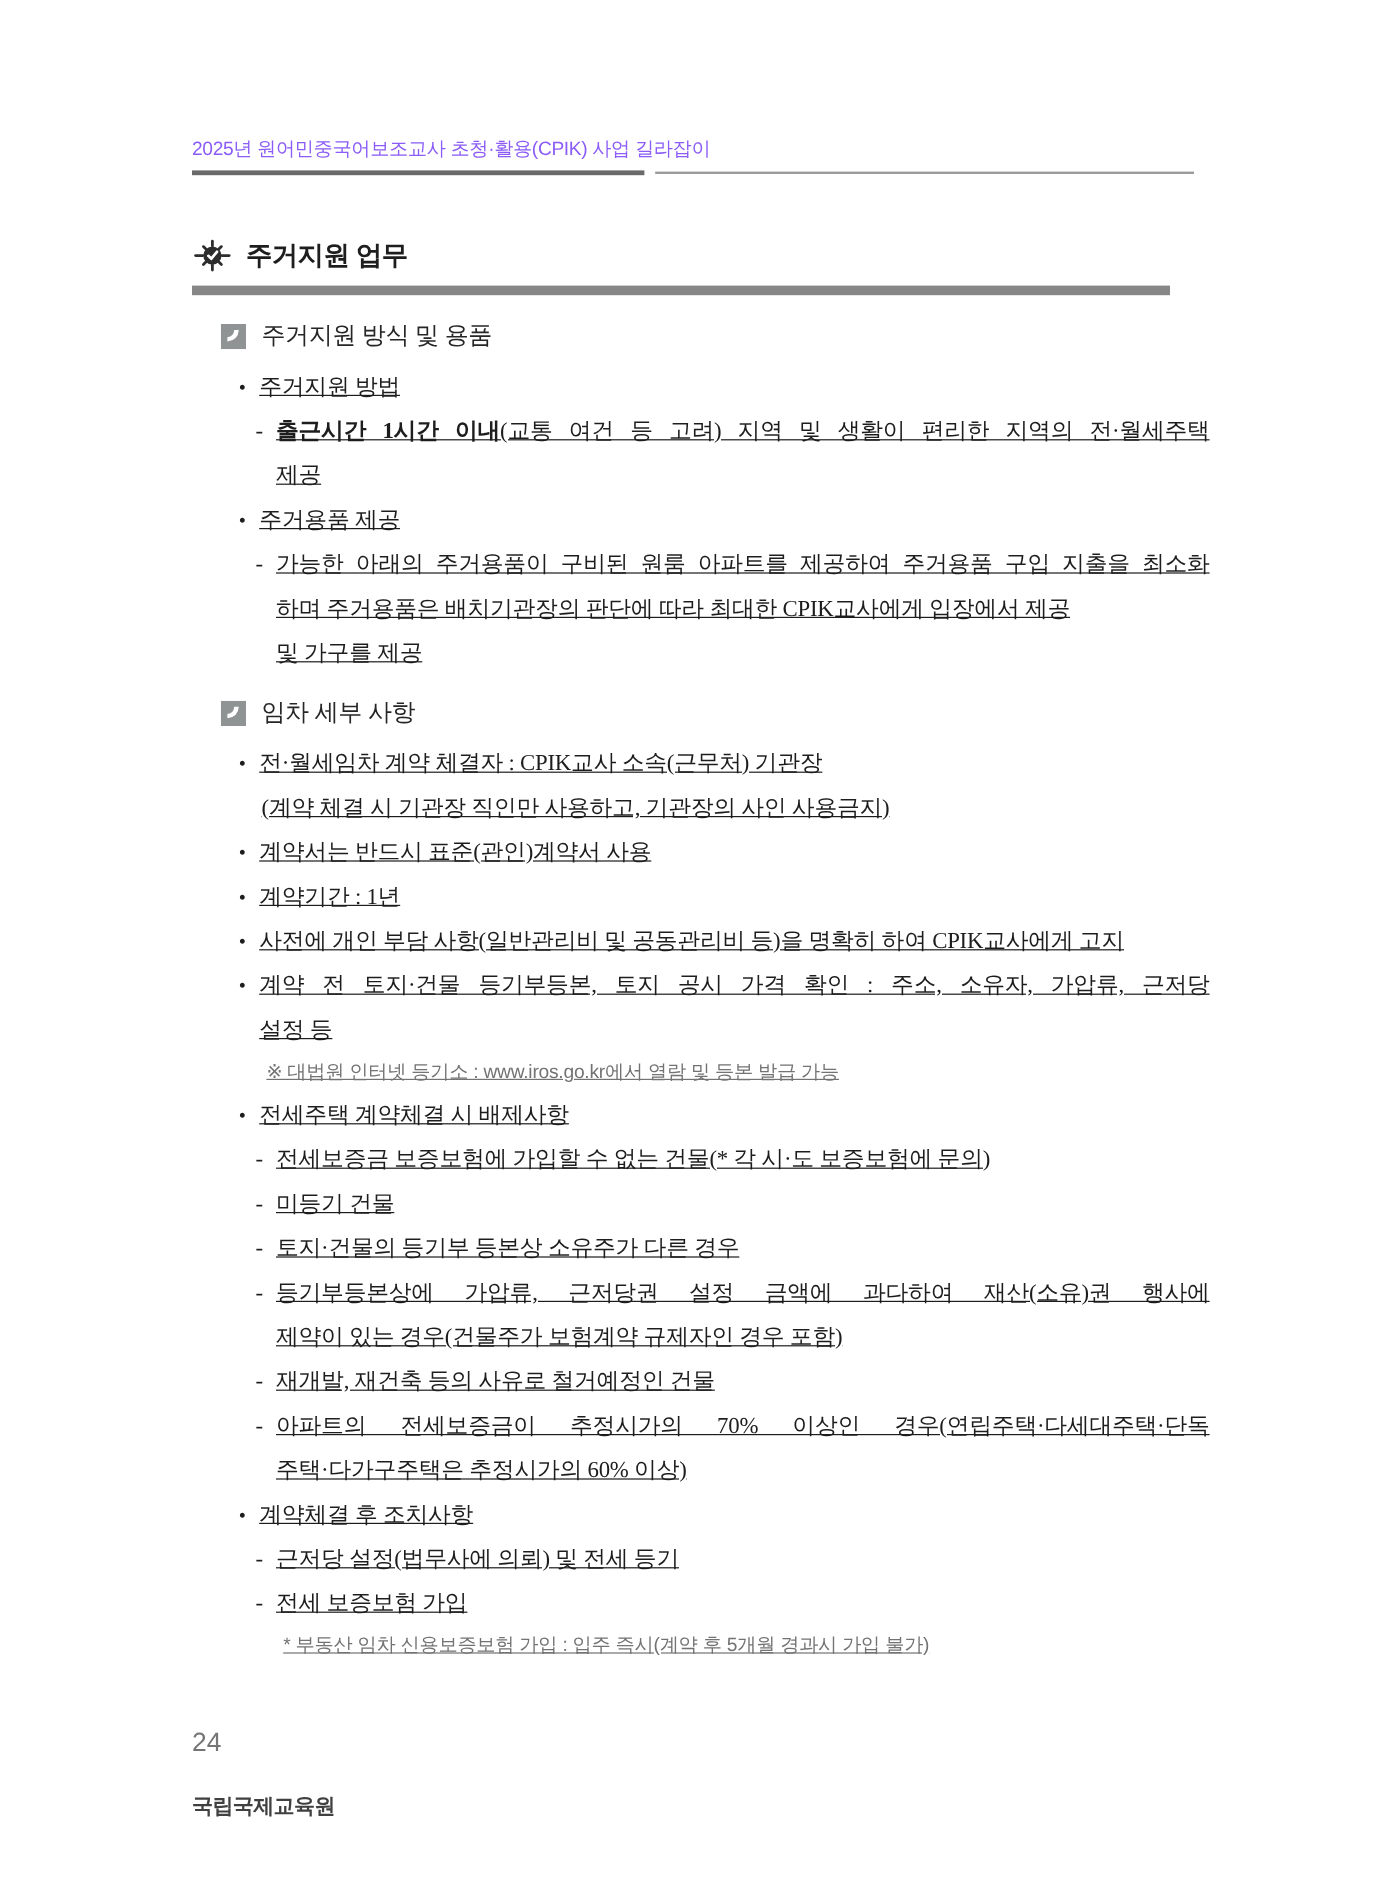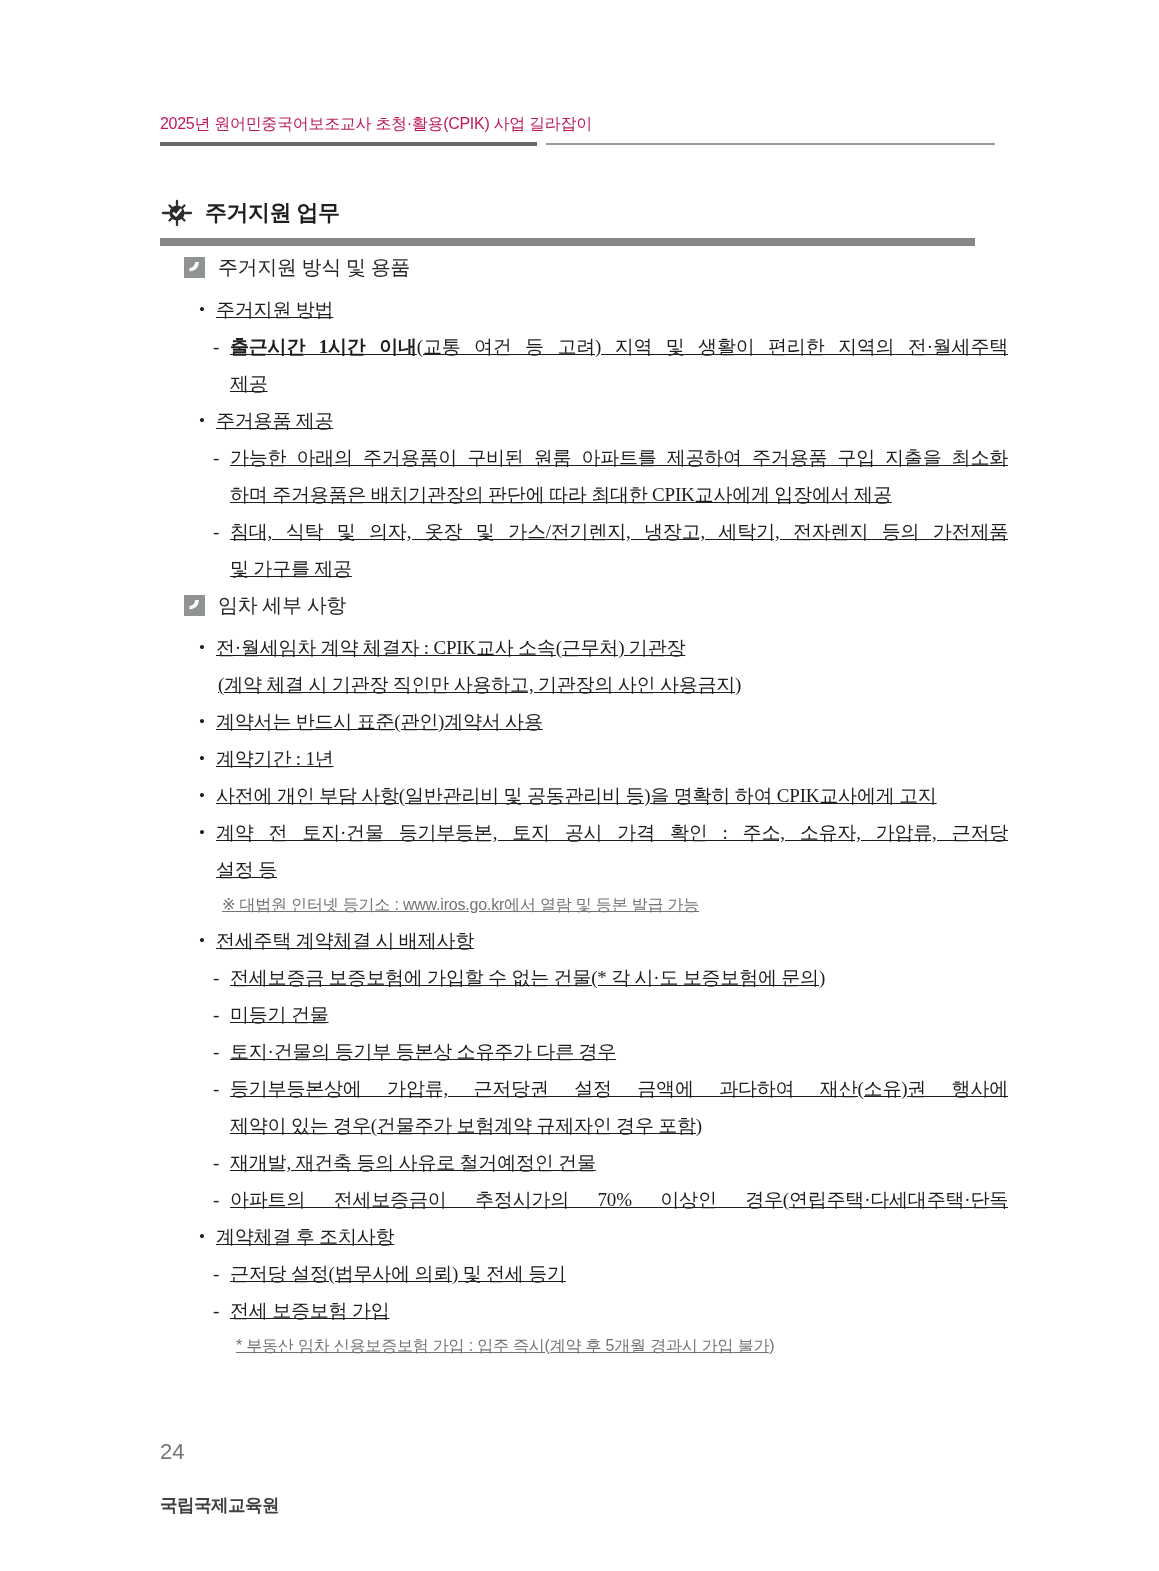--- a/index.html
+++ b/index.html
@@ -5,21 +5,21 @@
   html,body{margin:0;padding:0;background:#ffffff;}
   .page{
     position:relative;width:1159px;height:1571px;background:#fff;overflow:hidden;
     font-family:"Liberation Serif","DejaVu Serif",serif;color:var(--text,#1d1d1d);
   }
 
   
   .doc-header{position:absolute;left:160px;top:114px;width:835px;}
   .doc-header-title{
     font-family:"Liberation Sans","DejaVu Sans",sans-serif;
-    font-size:16px;color:#be185d;letter-spacing:-0.3px;
+    font-size:16px;color:#8b5cf6;letter-spacing:-0.3px;
   }
   .header-rule{display:flex;align-items:center;margin-top:7px;}
   .rule-thick{width:377px;height:4px;background:var(--bar-dark,#6a6a6a);}
   .rule-thin{flex:1;height:2px;background:var(--bar-thin,#9b9b9b);margin-left:9px;}
 
   
   .section-head{position:absolute;left:160px;top:196px;width:815px;}
   .section-row{display:flex;align-items:center;gap:11px;}
   .sun-icon{width:34px;height:34px;display:inline-flex;}
   .section-title{
@@ -27,21 +27,21 @@
     font-size:22px;font-weight:700;letter-spacing:-0.5px;color:#1e1e1e;margin:0;text-align:right;
   }
   .section-bar{height:8px;background:var(--bar-mid,#878787);margin-top:8px;}
 
   
   #content{position:absolute;left:160px;top:249px;width:848px;font-size:19px;}
   .item{position:relative;}
   .item .line{position:relative;line-height:37px;letter-spacing:-0.2px;text-decoration:underline;}
   .h2{
     display:flex;align-items:center;gap:13px;padding-left:24px;
-    margin-bottom:5px;line-height:37px;
+    margin-top:13px;margin-bottom:5px;line-height:37px;
     font-family:"Liberation Sans","DejaVu Sans",sans-serif;
     font-size:20px;color:#262626;letter-spacing:-0.4px;
   }
   .sq-icon{width:21px;height:21px;display:inline-flex;flex:0 0 auto;}
   .b1 .line{padding-left:56px;}
   .b1 .line.first::before{
     content:attr(data-marker);position:absolute;left:39px;top:0;font-size:17px;
   }
   .b2 .line{padding-left:70px;}
   .b2 .line.first::before{
@@ -122,21 +122,20 @@
         <div class="line wrap">제공</div>
       </div>
       <div class="item b1">
         <div class="line first" data-marker="•">주거용품 제공</div>
       </div>
       <div class="item b2">
         <div class="line first justify" data-marker="-">가능한 아래의 주거용품이 구비된 원룸 아파트를 제공하여 주거용품 구입 지출을 최소화</div>
         <div class="line wrap">하며 주거용품은 배치기관장의 판단에 따라 최대한 CPIK교사에게 입장에서 제공</div>
       </div>
       <div class="item b2">
-        <div class="line first justify" data-marker="-">침대, 식탁 및 의자, 옷장 및 가스/전기렌지, 냉장고, 세탁기, 전자렌지 등의 가전제품</div>
         <div class="line wrap">및 가구를 제공</div>
       </div>
       <div class="item h2">
         <span class="sq-icon">
           <svg viewBox="0 0 21 21" width="21" height="21" aria-hidden="true">
             <rect width="21" height="21" style="fill:#8f9394"></rect>
             <path d="M15 5 Q14.4 13.6 5.5 14.6 L5.5 11 Q10.8 10.4 11.2 5 Z" fill="#ffffff"></path>
           </svg>
         </span>
         <span>임차 세부 사항</span>
@@ -177,20 +176,21 @@
       </div>
       <div class="item b2">
         <div class="line first justify" data-marker="-">등기부등본상에 가압류, 근저당권 설정 금액에 과다하여 재산(소유)권 행사에</div>
         <div class="line wrap">제약이 있는 경우(건물주가 보험계약 규제자인 경우 포함)</div>
       </div>
       <div class="item b2">
         <div class="line first" data-marker="-">재개발, 재건축 등의 사유로 철거예정인 건물</div>
       </div>
       <div class="item b2">
         <div class="line first justify" data-marker="-">아파트의 전세보증금이 추정시가의 70% 이상인 경우(연립주택·다세대주택·단독</div>
+        <div class="line wrap">주택·다가구주택은 추정시가의 60% 이상)</div>
       </div>
       <div class="item b1">
         <div class="line first" data-marker="•">계약체결 후 조치사항</div>
       </div>
       <div class="item b2">
         <div class="line first" data-marker="-">근저당 설정(법무사에 의뢰) 및 전세 등기</div>
       </div>
       <div class="item b2">
         <div class="line first" data-marker="-">전세 보증보험 가입</div>
       </div>

